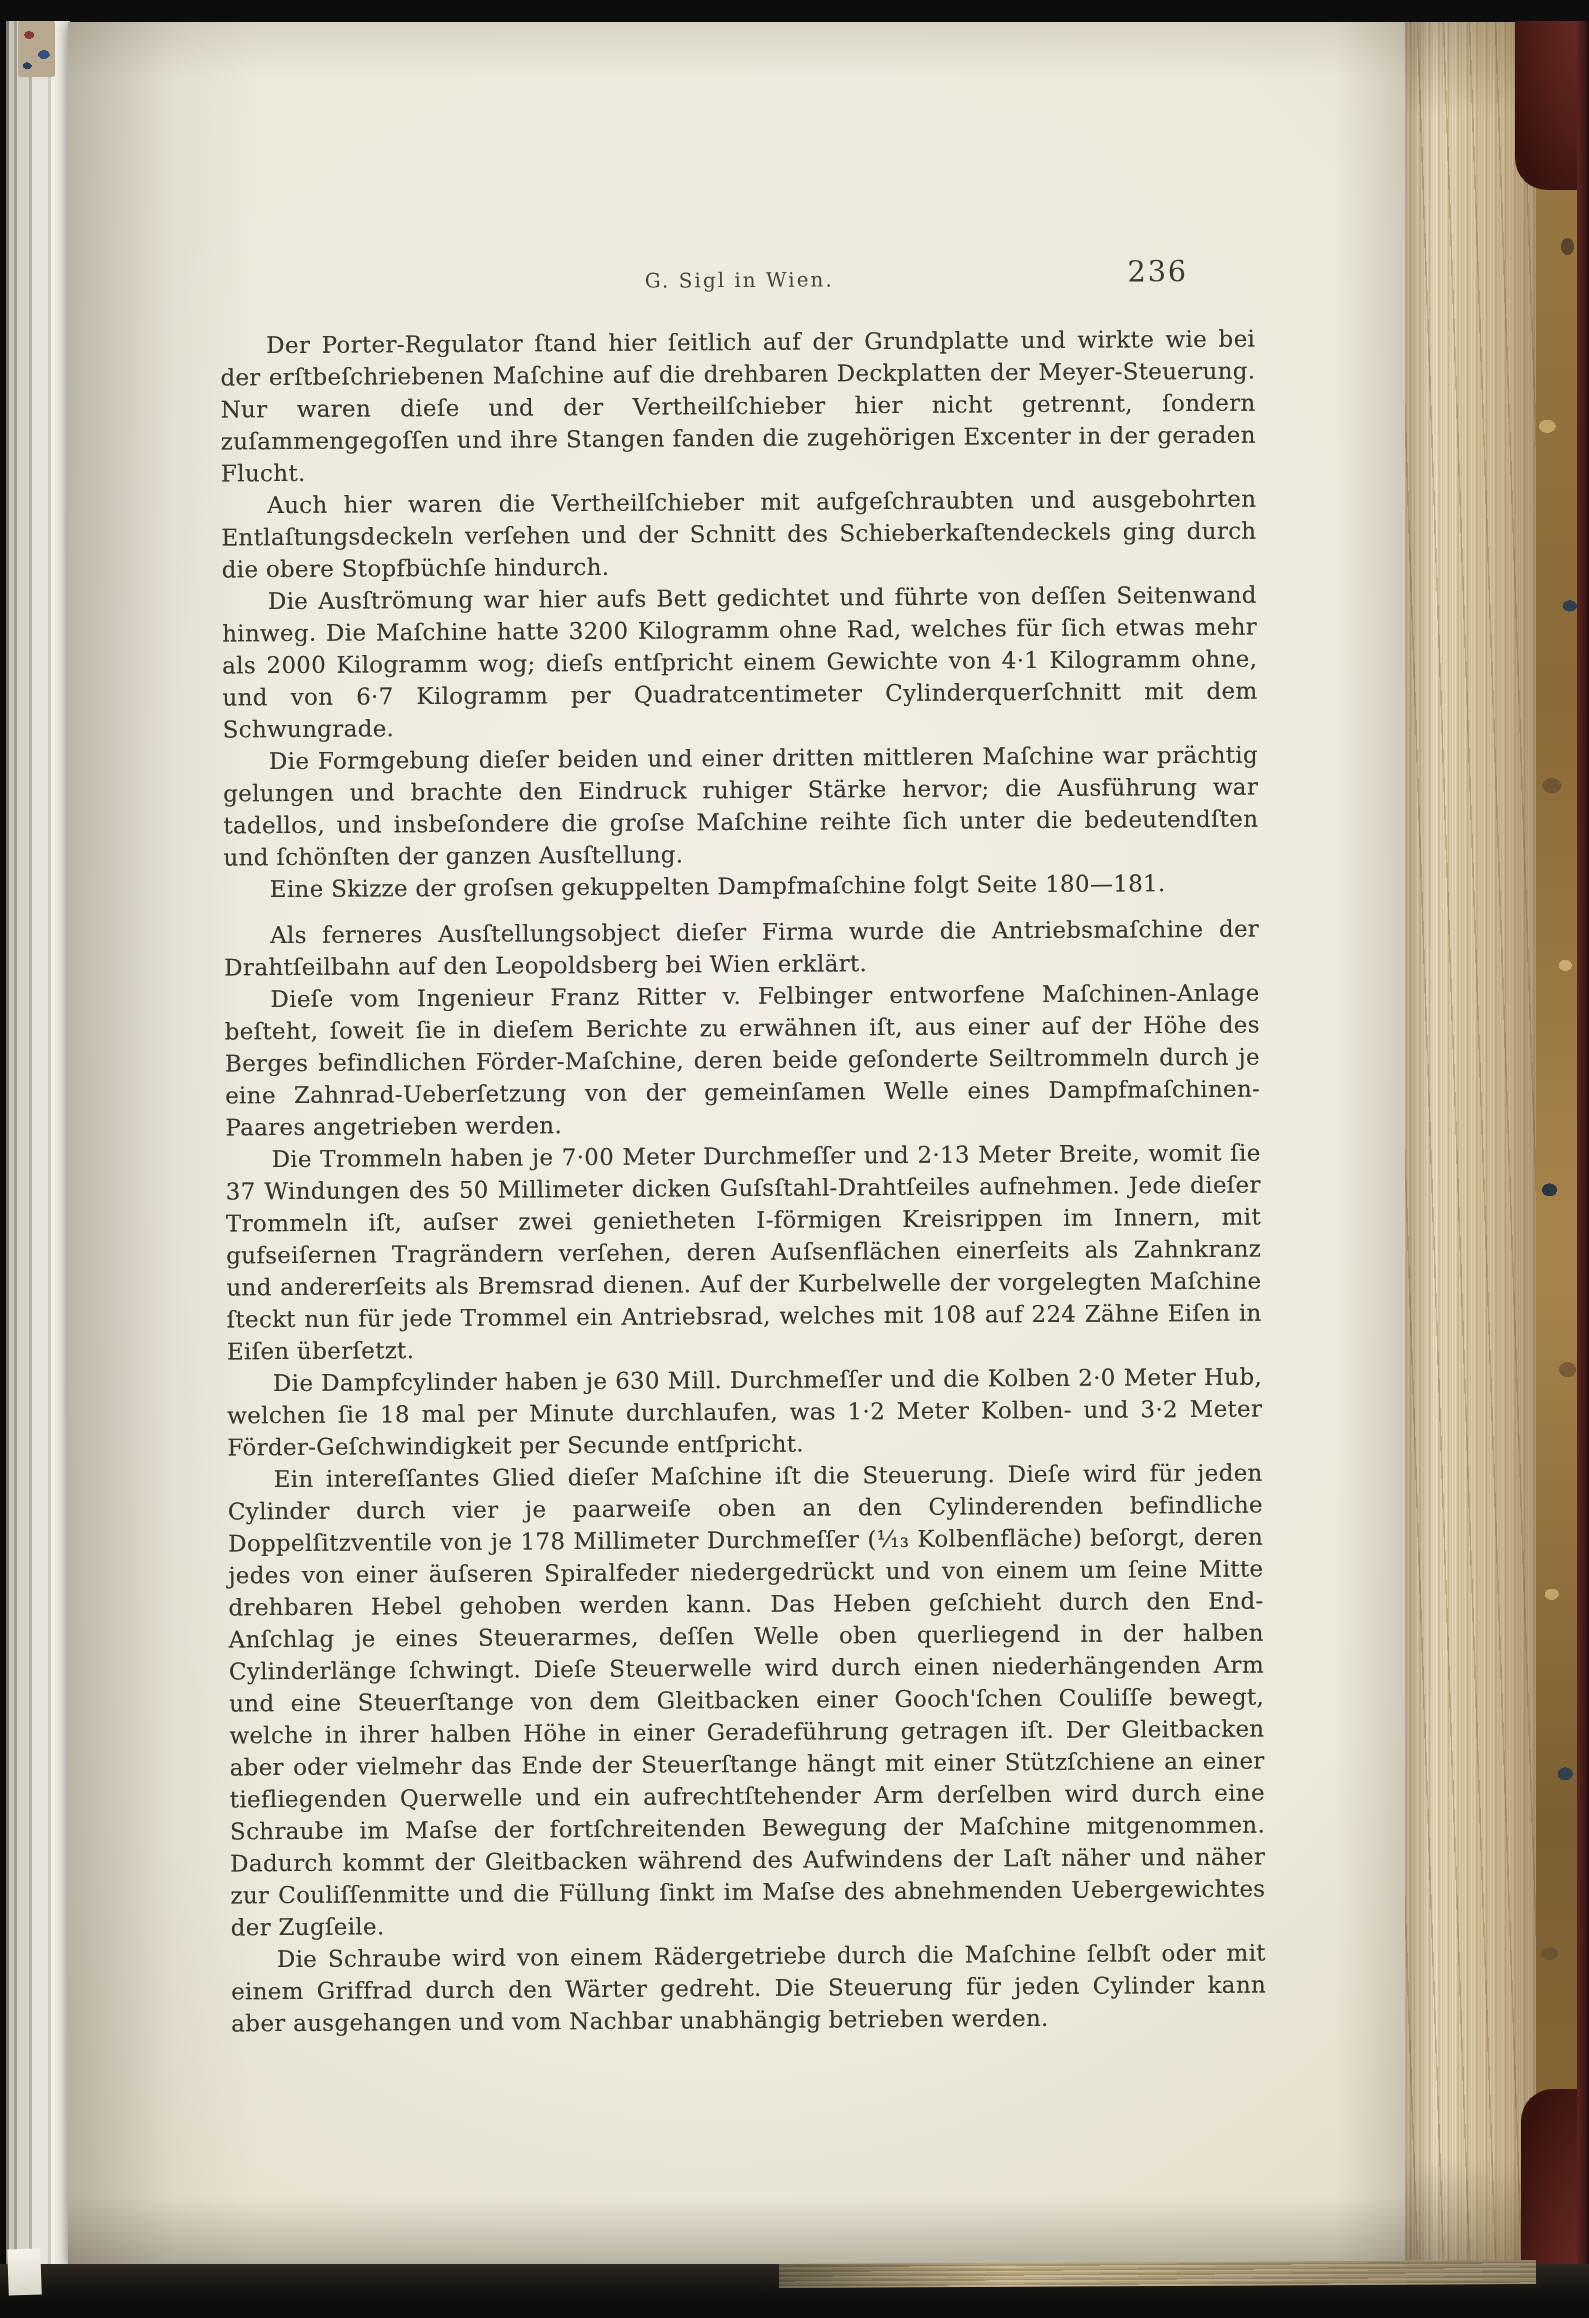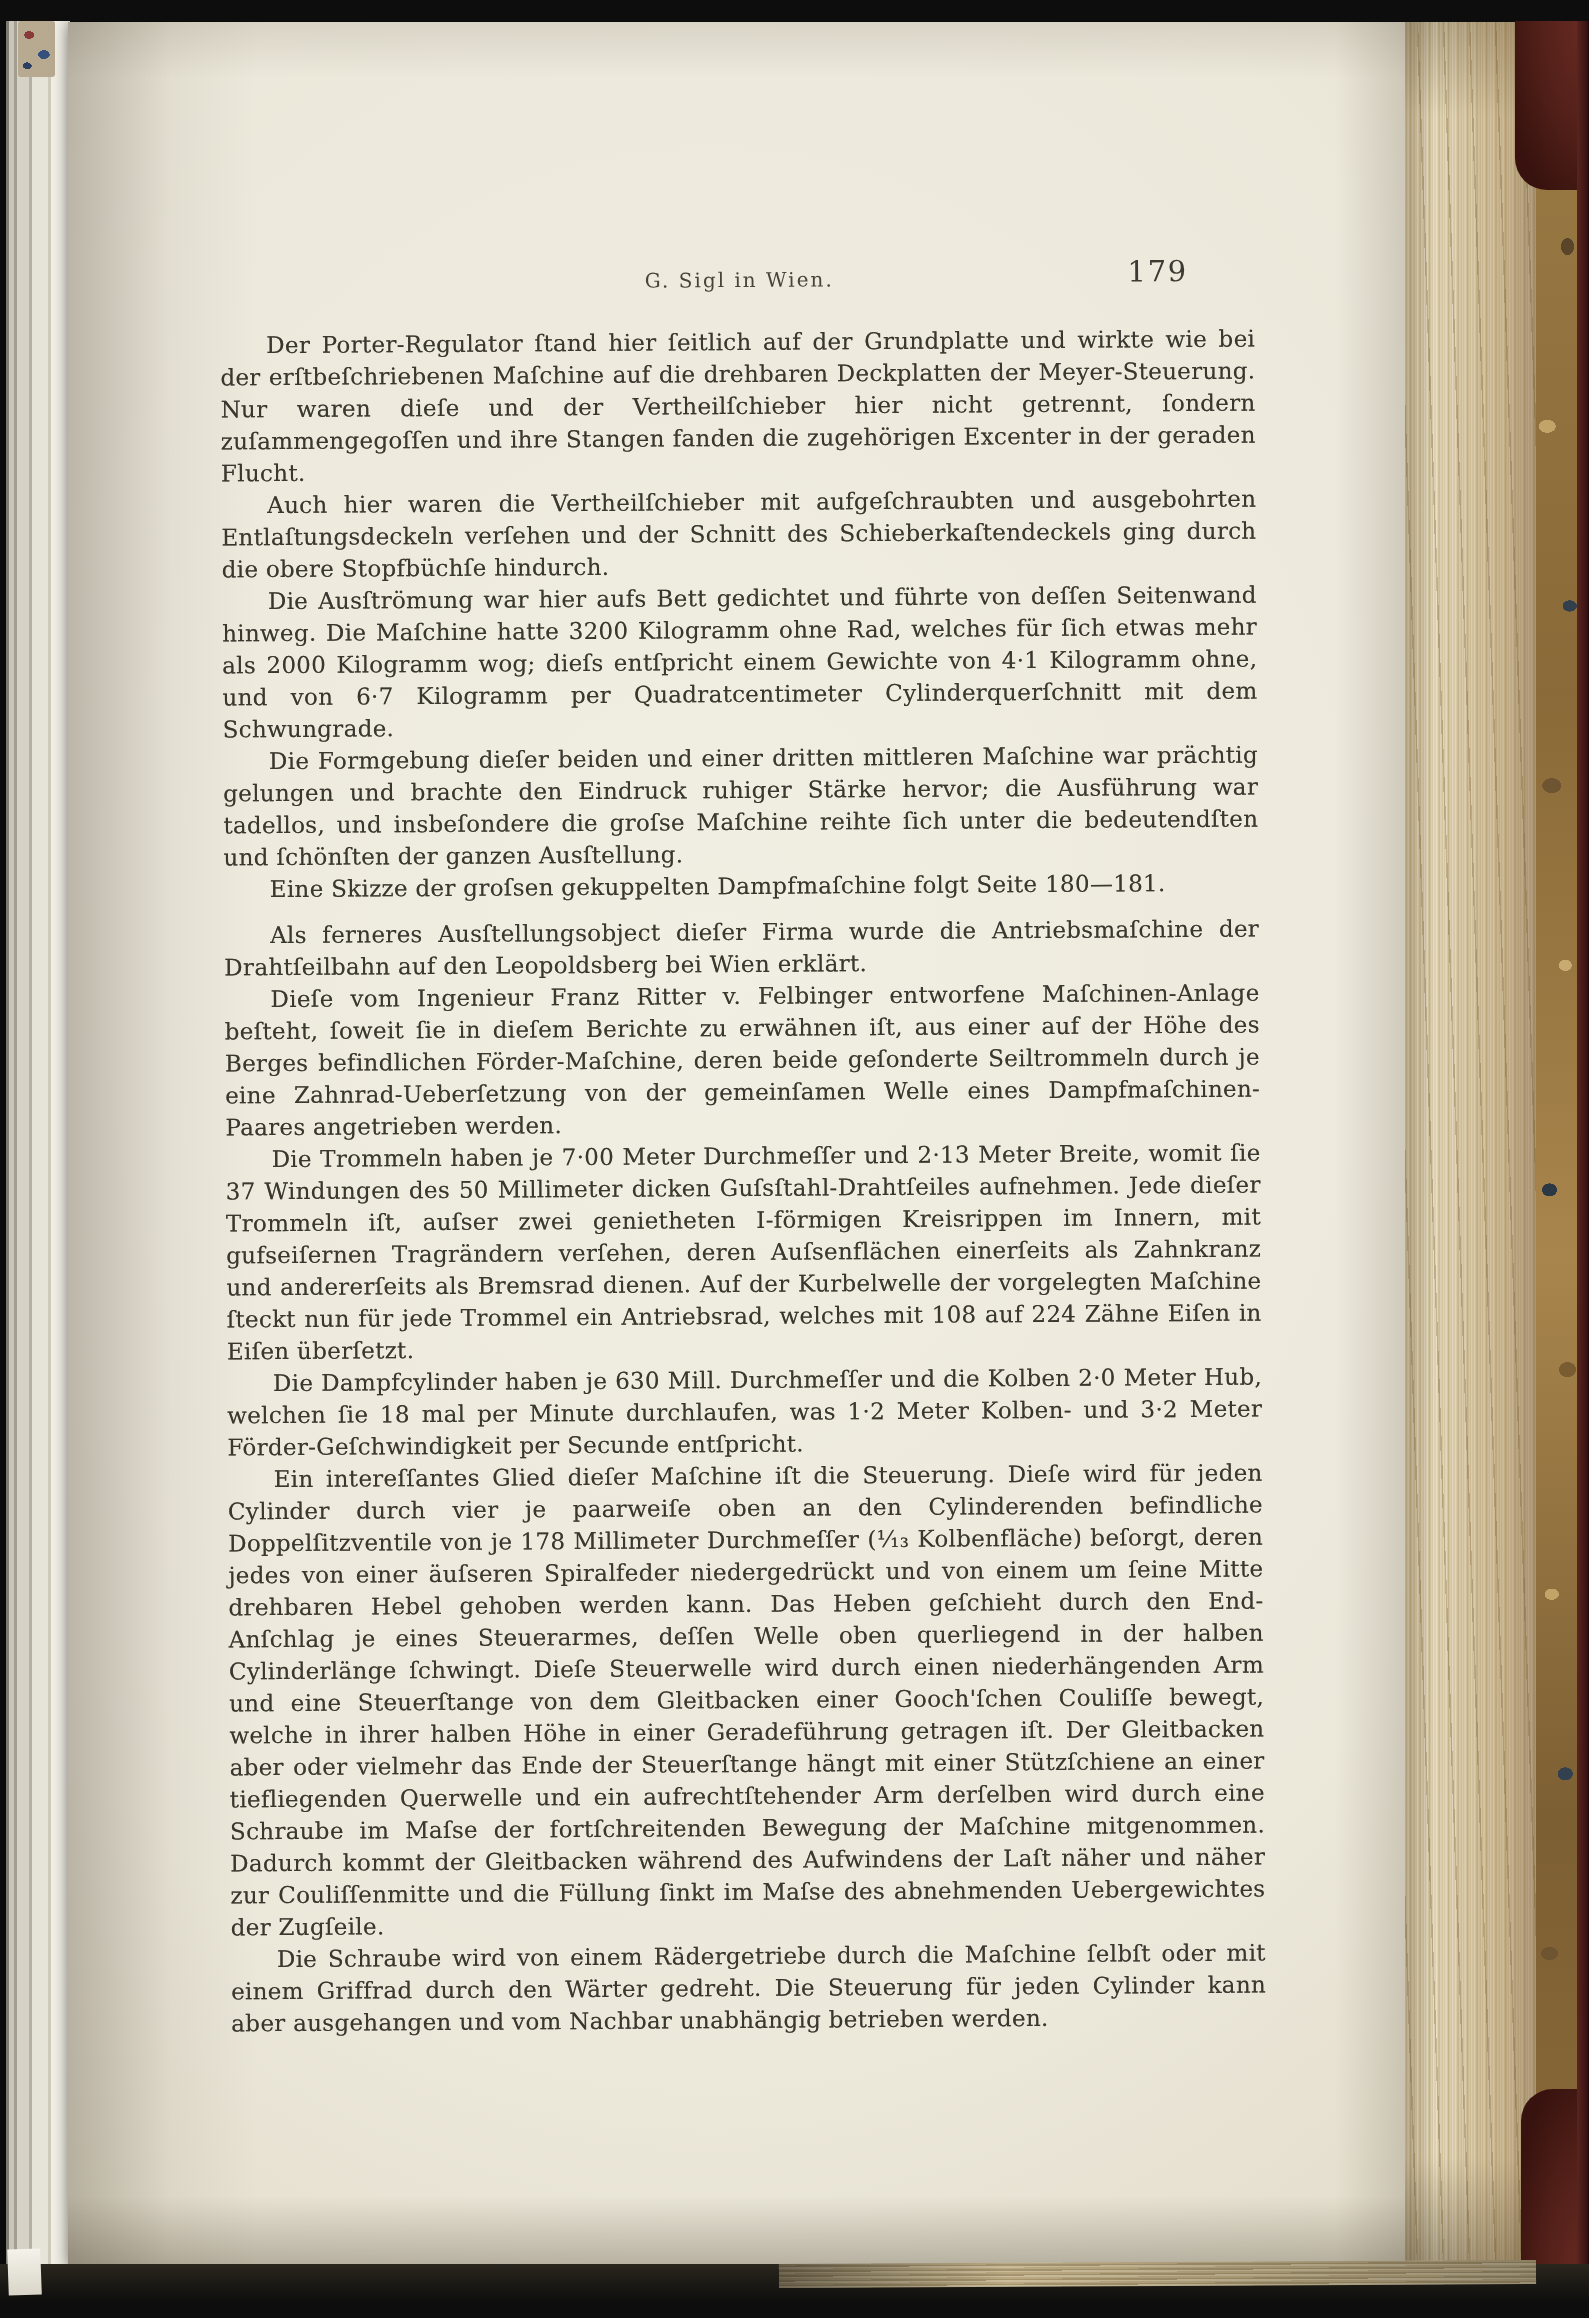--- a/index.html
+++ b/index.html
@@ -149,21 +149,21 @@
 <div class="scene">
 
   <div class="left-edges"></div>
   <div class="corner-marble"></div>
 
   <div class="page">
     <div class="page-inner">
 
       <div class="running-head">
         <span class="head-title">G. Sigl in Wien.</span>
-        <span class="page-number">179</span>
+        <span class="page-number">236</span>
       </div>
 
       <div class="text-block">
         <p>Der Porter-Regulator ſtand hier ſeitlich auf der Grundplatte und wirkte wie bei der erſtbeſchriebenen Maſchine auf die drehbaren Deckplatten der Meyer-Steuerung. Nur waren dieſe und der Vertheilſchieber hier nicht getrennt, ſondern zuſammengegoſſen und ihre Stangen fanden die zugehörigen Excenter in der geraden Flucht.</p>
         <p>Auch hier waren die Vertheilſchieber mit aufgeſchraubten und ausgebohrten Entlaſtungsdeckeln verſehen und der Schnitt des Schieberkaſtendeckels ging durch die obere Stopfbüchſe hindurch.</p>
         <p>Die Ausſtrömung war hier aufs Bett gedichtet und führte von deſſen Seitenwand hinweg. Die Maſchine hatte 3200 Kilogramm ohne Rad, welches für ſich etwas mehr als 2000 Kilogramm wog; dieſs entſpricht einem Gewichte von 4·1 Kilogramm ohne, und von 6·7 Kilogramm per Quadratcentimeter Cylinderquerſchnitt mit dem Schwungrade.</p>
         <p>Die Formgebung dieſer beiden und einer dritten mittleren Maſchine war prächtig gelungen und brachte den Eindruck ruhiger Stärke hervor; die Ausführung war tadellos, und insbeſondere die groſse Maſchine reihte ſich unter die bedeutendſten und ſchönſten der ganzen Ausſtellung.</p>
         <p>Eine Skizze der groſsen gekuppelten Dampfmaſchine folgt Seite 180—181.</p>
         <p class="spaced">Als ferneres Ausſtellungsobject dieſer Firma wurde die Antriebsmaſchine der Drahtſeilbahn auf den Leopoldsberg bei Wien erklärt.</p>
         <p>Dieſe vom Ingenieur Franz Ritter v. Felbinger entworfene Maſchinen-Anlage beſteht, ſoweit ſie in dieſem Berichte zu erwähnen iſt, aus einer auf der Höhe des Berges befindlichen Förder-Maſchine, deren beide geſonderte Seiltrommeln durch je eine Zahnrad-Ueberſetzung von der gemeinſamen Welle eines Dampfmaſchinen-Paares angetrieben werden.</p>

